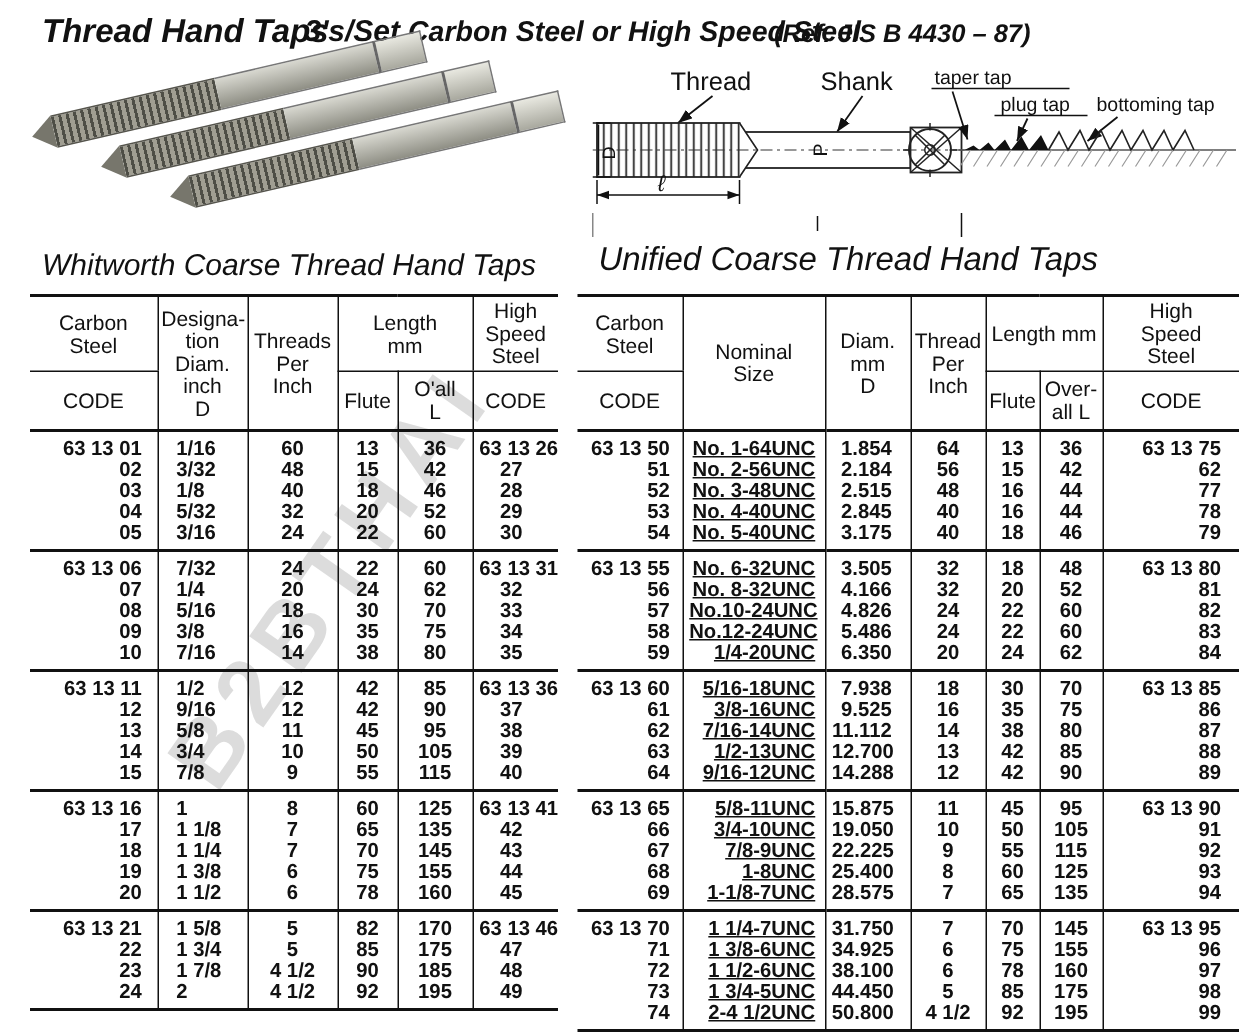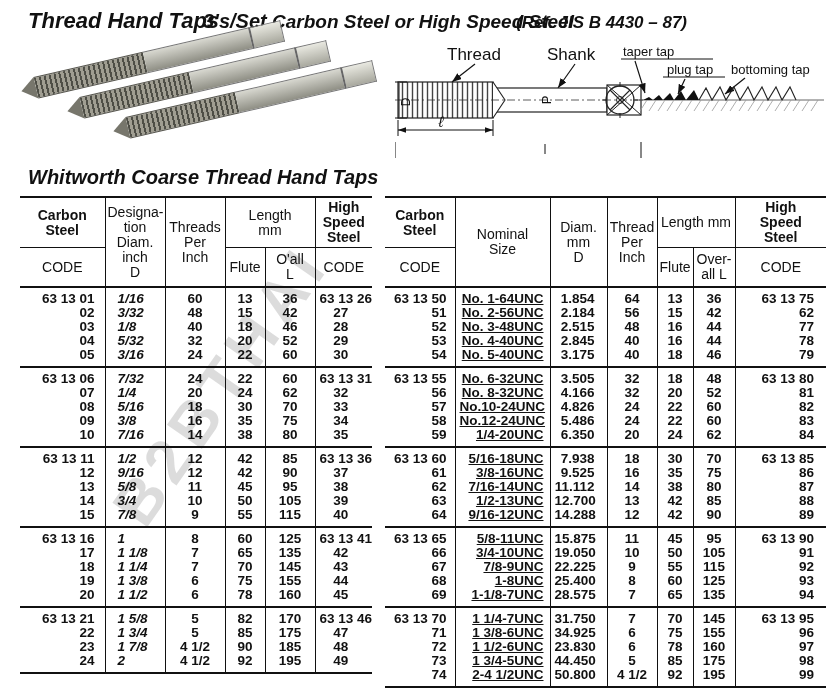--- a/index.html
+++ b/index.html
@@ -27,44 +27,44 @@
   .tap1{left:6px;top:6px;width:268px;}
   .tap2{left:52px;top:26px;width:268px;}
   .tap3{left:98px;top:46px;width:268px;}
 
   
   .diagram{position:absolute;left:395px;top:36px;width:430px;height:130px;}
   .diagram svg{display:block;}
   .diagram text{font-family:"Liberation Sans",sans-serif;fill:#111;}
 
   
-  .sec-title{position:absolute;font-weight:bold;font-style:italic;white-space:nowrap;}
+  .sec-title{position:absolute;font-weight:normal;font-style:italic;white-space:nowrap;}
   .wt-title{left:28px;top:166px;font-size:20px;}
   .ut-title{left:399px;top:160px;font-size:22px;}
 
   
   table.tbl{position:absolute;border-collapse:collapse;table-layout:fixed;
             border-top:2.5px solid #111;border-bottom:2.5px solid #111;}
   .wtbl{left:20px;top:196px;width:352px;}
   .utbl{left:385px;top:196px;width:441px;}
   .tbl th{border-left:1.5px solid #111;font-weight:normal;white-space:pre-line;
           text-align:center;vertical-align:middle;font-size:14px;line-height:15px;padding:2px 2px;}
   .tbl th.c0{border-left:none;}
-  .tbl th.bhead{font-weight:bold;}
+  .tbl th.bhead{font-weight:normal;}
   .tbl th.sub{border-bottom:1.5px solid #111;}
   .tbl tr.hrow1 th{height:44px;}
   .tbl tr.hrow2 th{height:34px;}
   .tbl td{border-left:1.5px solid #111;font-weight:bold;font-size:13.5px;line-height:14px;
           padding:0 4px;white-space:nowrap;}
   .tbl td:first-child{border-left:none;}
   .tbl tr.group-start td{border-top:2px solid #111;padding-top:4px;}
   .tbl tr.group-end td{padding-bottom:4px;}
 
   .wtbl td:nth-child(1){text-align:right;padding-right:10px;}
-  .wtbl td:nth-child(2){text-align:left;padding-left:12px;font-style:italic;}
+  .wtbl td:nth-child(2){text-align:left;padding-left:12px;}
   .wtbl td:nth-child(3),.wtbl td:nth-child(4),.wtbl td:nth-child(5){text-align:center;}
   .wtbl td:nth-child(6){text-align:center;padding-right:10px;}
 
   .utbl td:nth-child(1){text-align:right;padding-right:8px;}
   .utbl td:nth-child(2){text-align:right;padding-right:6px;text-decoration:underline;}
   .utbl td:nth-child(3){text-align:right;padding-right:12px;}
   .utbl td:nth-child(4),.utbl td:nth-child(5),.utbl td:nth-child(6){text-align:center;}
   .utbl td:nth-child(7){text-align:right;padding-right:12px;}
 
   
@@ -175,20 +175,21 @@
       <path d="M248 64 l6 -3 l4 3 l6 -5 l4 5 l7 -7 l4 7 Z" fill="#111"></path>
       <path d="M279 64 l7 -9 l5 9 l8 -10 l5 10 Z" fill="#111"></path>
       <path d="M304 64 l7 -12 l6 12 l8 -13 l6 13 l8 -13 l6 13 l8 -13 l6 13 l8 -13 l6 13 l8 -13 l6 13 l8 -13 l6 13" fill="none" stroke="#222" stroke-width="1.1"></path>
       <path d="M252 64 l-7 11 M261 64 l-7 11 M270 64 l-7 11 M279 64 l-7 11 M288 64 l-7 11 M297 64 l-7 11 M306 64 l-7 11 M315 64 l-7 11 M324 64 l-7 11 M333 64 l-7 11 M342 64 l-7 11 M351 64 l-7 11 M360 64 l-7 11 M369 64 l-7 11 M378 64 l-7 11 M387 64 l-7 11 M396 64 l-7 11 M405 64 l-7 11 M414 64 l-7 11 M423 64 l-7 11" stroke="#999" stroke-width="0.8" fill="none"></path>
     </svg>
   </div>
 
   <div class="watermark">B2BTHAI</div>
 
   <div class="sec-title wt-title">Whitworth Coarse Thread Hand Taps</div>
+  <div class="sec-title ut-title">Unified Coarse Thread Hand Taps</div>
 
   <table class="tbl wtbl">
     <colgroup>
       <col style="width:85px">
         <col style="width:60px">
         <col style="width:60px">
       <col style="width:40px">
         <col style="width:50px">
         <col style="width:57px">
     </colgroup>
@@ -644,21 +645,21 @@
           <td>1 3/8-6UNC</td>
           <td>34.925</td>
           <td>6</td>
           <td>75</td>
           <td>155</td>
           <td>96</td>
         </tr>
         <tr class="">
           <td>72</td>
           <td>1 1/2-6UNC</td>
-          <td>23.830</td>
+          <td>38.100</td>
           <td>6</td>
           <td>78</td>
           <td>160</td>
           <td>97</td>
         </tr>
         <tr class="">
           <td>73</td>
           <td>1 3/4-5UNC</td>
           <td>44.450</td>
           <td>5</td>

